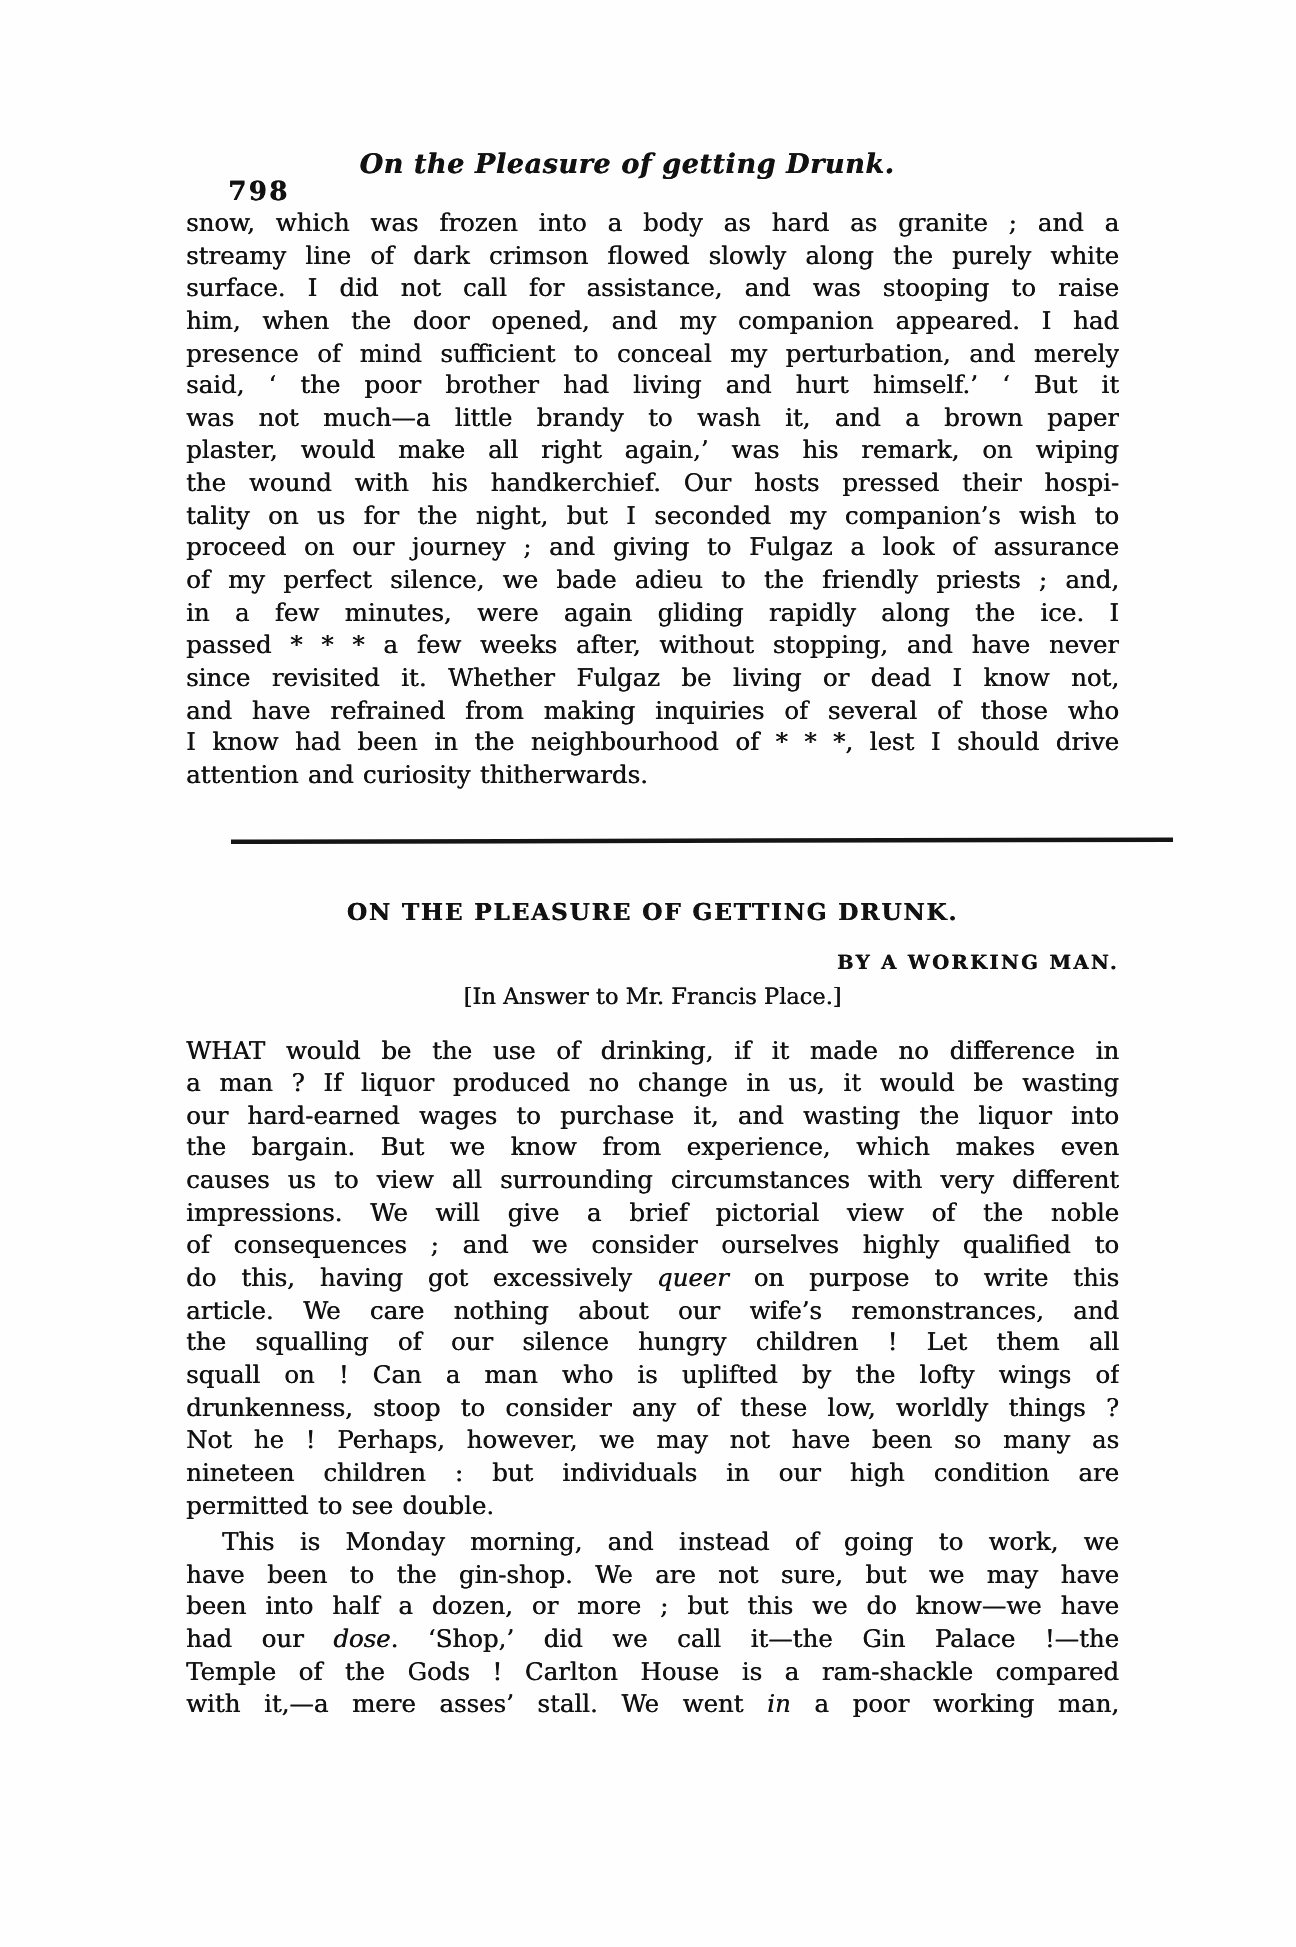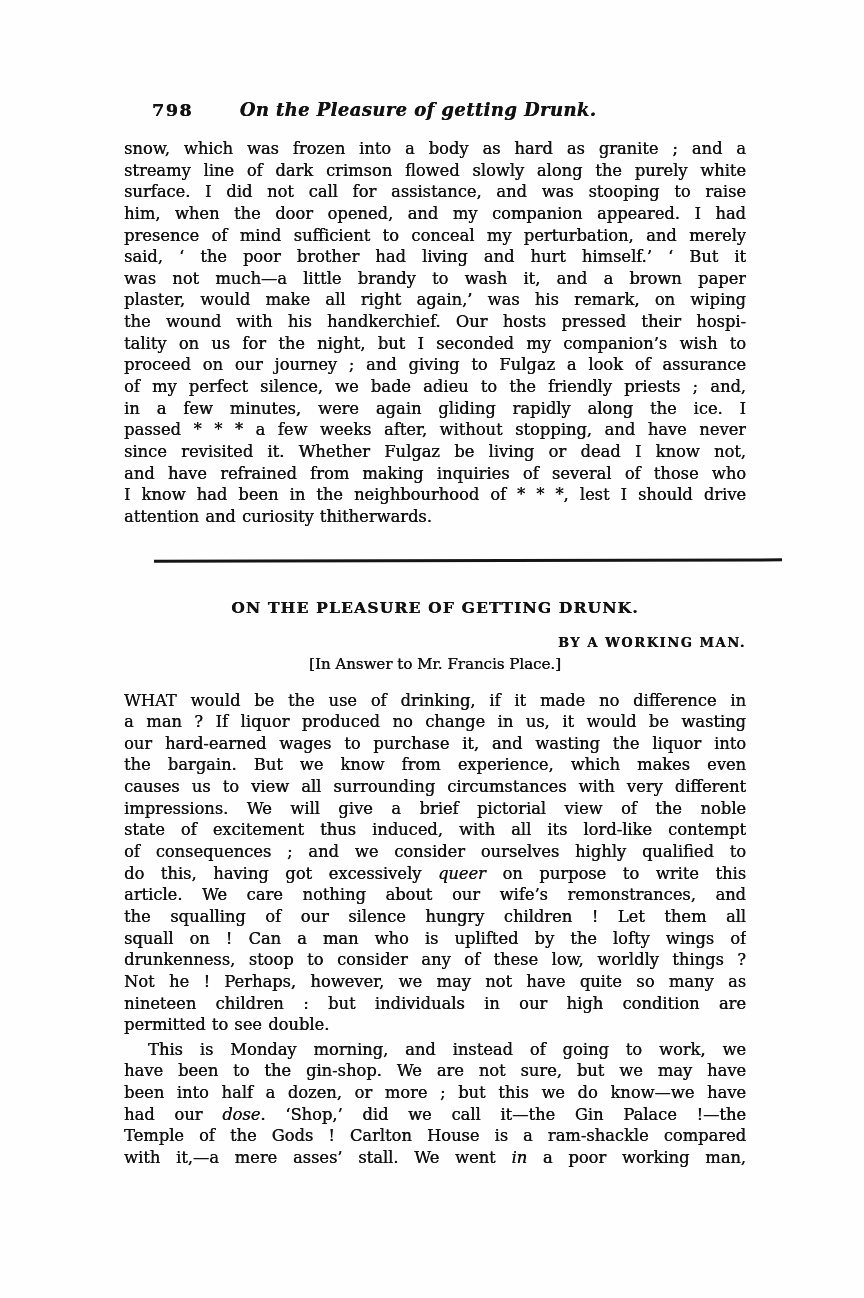--- a/index.html
+++ b/index.html
@@ -12,21 +12,21 @@
     font-family: "DejaVu Serif", serif;
     color: #121212;
     padding: 99px 118px 0 124px;
     overflow: hidden;
     text-shadow: 0.3px 0 0 currentColor; 
   }
 
   
   .running-head { position: relative; height: 39px; }
   .page-number {
-    position: absolute; left: 28px; top: 1px;
+    position: absolute; left: 28px; top: 19px;
     font-weight: bold; font-size: 17.5px; letter-spacing: 1.5px;
   }
   .running-title {
     display: block; text-align: center;
     font-style: italic; font-weight: bold;
     font-size: 18px; letter-spacing: 0.4px;
     padding-right: 34px; 
   }
 
   
@@ -118,28 +118,27 @@
 
   <div class="answer-note">[In Answer to Mr. Francis Place.]</div>
 
   <section class="para endshort body-first">
       <div class="line">WHAT would be the use of drinking, if it made no difference in</div>
       <div class="line">a man ?   If liquor produced no change in us, it would be wasting</div>
       <div class="line">our hard-earned wages to purchase it, and wasting the liquor into</div>
       <div class="line">the bargain.  But we know from experience, which makes even</div>
       <div class="line">causes us to view all surrounding circumstances with very different</div>
       <div class="line">impressions.  We will give a brief pictorial view of the noble</div>
-      <div class="line">state of excitement thus induced, with all its lord-like contempt</div>
       <div class="line">of consequences ; and we consider ourselves highly qualified to</div>
       <div class="line">do this, having got excessively <i>queer</i> on purpose to write this</div>
       <div class="line">article.  We care nothing about our wife’s remonstrances, and</div>
       <div class="line">the squalling of our silence hungry children !  Let them all</div>
       <div class="line">squall on !  Can a man who is uplifted by the lofty wings of</div>
       <div class="line">drunkenness, stoop to consider any of these low, worldly things ?</div>
-      <div class="line">Not he !  Perhaps, however, we may not have quite so many as</div>
+      <div class="line">Not he !  Perhaps, however, we may not have been so many as</div>
       <div class="line">nineteen children :  but individuals in our high condition are</div>
       <div class="line">permitted to see double.</div>
     </section>
 
   <section class="para indent body-second">
       <div class="line">This is Monday morning, and instead of going to work, we</div>
       <div class="line">have been to the gin-shop.  We are not sure, but we may have</div>
       <div class="line">been into half a dozen, or more ;  but this we do know—we have</div>
       <div class="line">had our <i>dose</i>.   ‘Shop,’ did we call it—the Gin Palace !—the</div>
       <div class="line">Temple of the Gods !   Carlton House is a ram-shackle compared</div>

